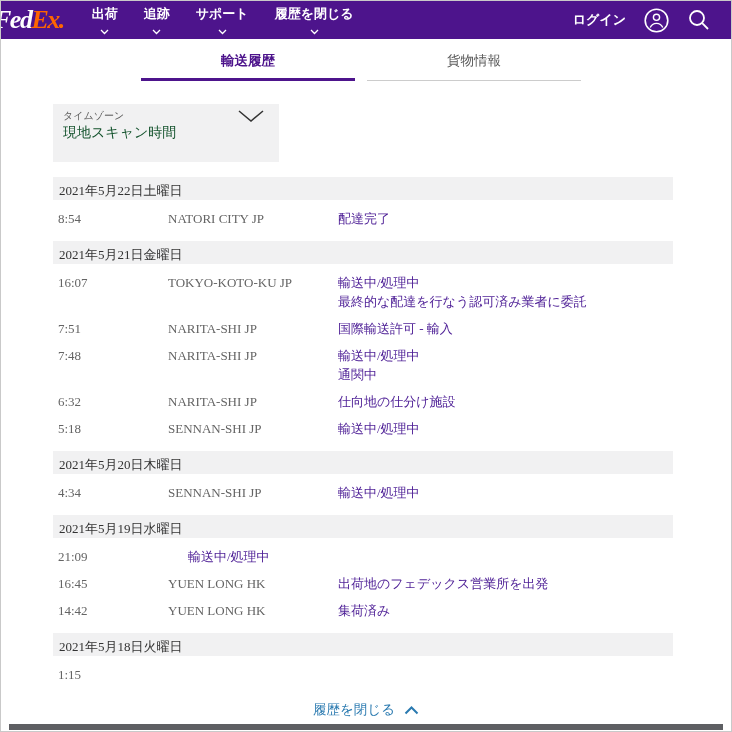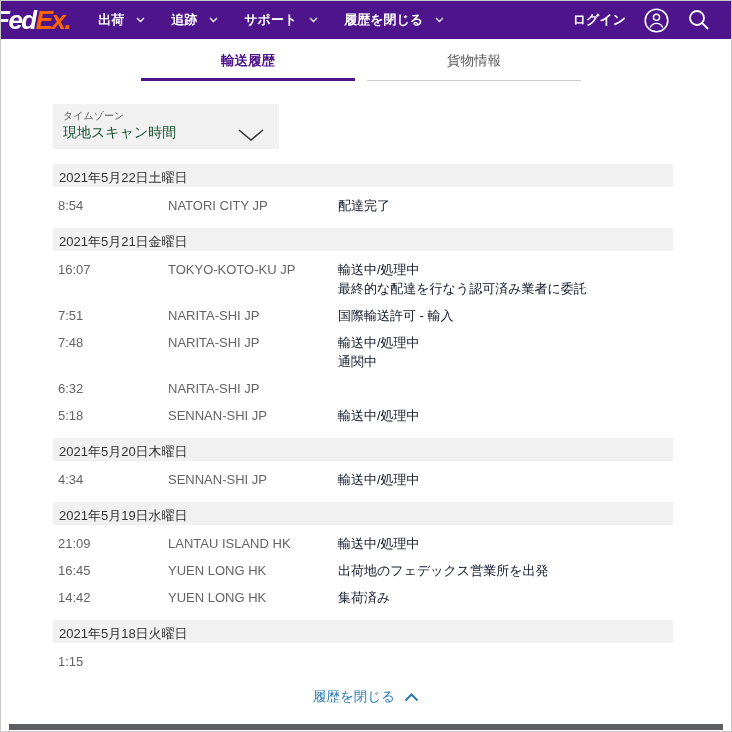--- a/index.html
+++ b/index.html
@@ -3,83 +3,84 @@
 <meta charset="utf-8">
 <style>
   * { margin:0; padding:0; box-sizing:border-box; }
   html,body { background:#fff; }
   .page {
     position:relative;
     width:732px; height:732px;
     background:#fff;
     border:1px solid #c9c9c9;
     overflow:hidden;
-    font-family:Liberation Sans, sans-serif;
+    font-family:Liberation Serif, serif;
   }
 
   
   .topbar {
     height:38px; background:#4D148C;
     display:flex; align-items:center;
     padding-right:20px;
   }
   .logo {
     margin-left:-7px;
     font-size:26px; font-weight:bold; font-style:italic;
     letter-spacing:-1.5px; line-height:38px;
     white-space:nowrap; cursor:pointer;
   }
   .logo .logo-fed { color:#ffffff; }
   .logo .logo-ex  { color:#FF6600; }
   .main-nav { display:flex; gap:26px; margin-left:28px; }
   .nav-item {
     color:#fff; font-size:13px; font-weight:bold;
-    display:flex; align-items:center; gap:12px; cursor:pointer;
+    display:flex; align-items:center; gap:6px; cursor:pointer;
     white-space:nowrap;
+    flex-direction:column;
   }
   .topbar-right { margin-left:auto; display:flex; align-items:center; gap:17px; }
   .login-link { color:#fff; font-size:13px; font-weight:bold; cursor:pointer; white-space:nowrap; }
   .icon-btn { display:flex; align-items:center; cursor:pointer; }
 
   
   .tabs { display:flex; margin:13px 0 0 140px; width:440px;gap:12px; }
   .tab {
     width:220px; text-align:center; font-size:13.5px;
     color:#5a5a5a; border-bottom:1px solid #ccc;
     cursor:pointer;
   }
   .tab.active {
     color:#4D148C; font-weight:bold;
     padding-bottom:8px; border-bottom:3px solid #4D148C;
   }
 
   
   .timezone {
     margin:23px 0 0 52px; width:226px;
-    background:#f1f1f2; padding:5px 14px 7px 10px;
-    display:flex; align-items:flex-end; cursor:pointer;
+    background:#f1f1f2; padding:5px 14px 20px 10px;
+    display:flex; align-items:flex-start; cursor:pointer;
   }
   .tz-texts { display:flex; flex-direction:column; gap:1px; }
   .tz-label { font-size:10px; color:#5c5c5c; }
   .tz-value { font-size:14px; color:#14532d; }
   .tz-chevron { margin-left:auto; display:flex; }
 
   
   .history { margin:15px 0 0 52px; width:620px; }
   .history-day-section { margin-bottom:9px; }
   .date-header {
     background:#f1f1f2; padding:5px 8px 0 6px;
     font-size:13px; color:#333; margin-bottom:5px;
   }
   .event-row {
     display:grid; grid-template-columns:110px 150px 1fr;
     padding:4px 0 4px 5px; font-size:13px;
   }
   .event-time, .event-location { color:#646464; line-height:19px; }
-  .event-status { color:#0f172a; line-height:19px;padding-left:20px; }
+  .event-status { color:#4c1d95; line-height:19px;padding-left:20px; }
 
   
   .close-history {
     margin-top:13px;
     display:flex; justify-content:center; align-items:center; gap:9px;
     color:#2a7ab0; font-size:13.5px; cursor:pointer;
   }
   .bottom-bar {
     position:absolute; bottom:1px; left:8px; right:8px;
     height:6px; background:#5e5f63;
@@ -187,20 +188,23 @@
           <div class="event-time">7:48</div>
           <div class="event-location">NARITA-SHI JP</div>
           <div class="event-status">
             <div>輸送中/処理中</div>
             <div>通関中</div>
           </div>
         </div>
         <div class="event-row">
           <div class="event-time">6:32</div>
           <div class="event-location">NARITA-SHI JP</div>
+          <div class="event-status">
+            <div>仕向地の仕分け施設</div>
+          </div>
         </div>
         <div class="event-row">
           <div class="event-time">5:18</div>
           <div class="event-location">SENNAN-SHI JP</div>
           <div class="event-status">
             <div>輸送中/処理中</div>
           </div>
         </div>
       </div>
       <div class="history-day-section">
@@ -210,21 +214,20 @@
           <div class="event-location">SENNAN-SHI JP</div>
           <div class="event-status">
             <div>輸送中/処理中</div>
           </div>
         </div>
       </div>
       <div class="history-day-section">
         <div class="date-header">2021年5月19日水曜日</div>
         <div class="event-row">
           <div class="event-time">21:09</div>
-          <div class="event-location">LANTAU ISLAND HK</div>
           <div class="event-status">
             <div>輸送中/処理中</div>
           </div>
         </div>
         <div class="event-row">
           <div class="event-time">16:45</div>
           <div class="event-location">YUEN LONG HK</div>
           <div class="event-status">
             <div>出荷地のフェデックス営業所を出発</div>
           </div>

